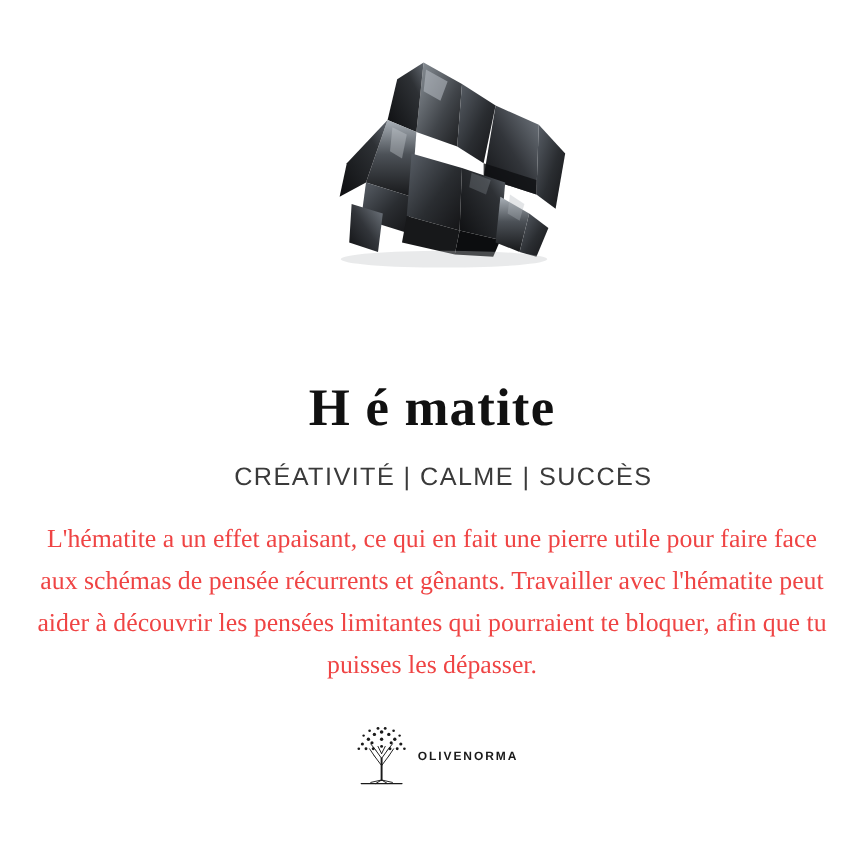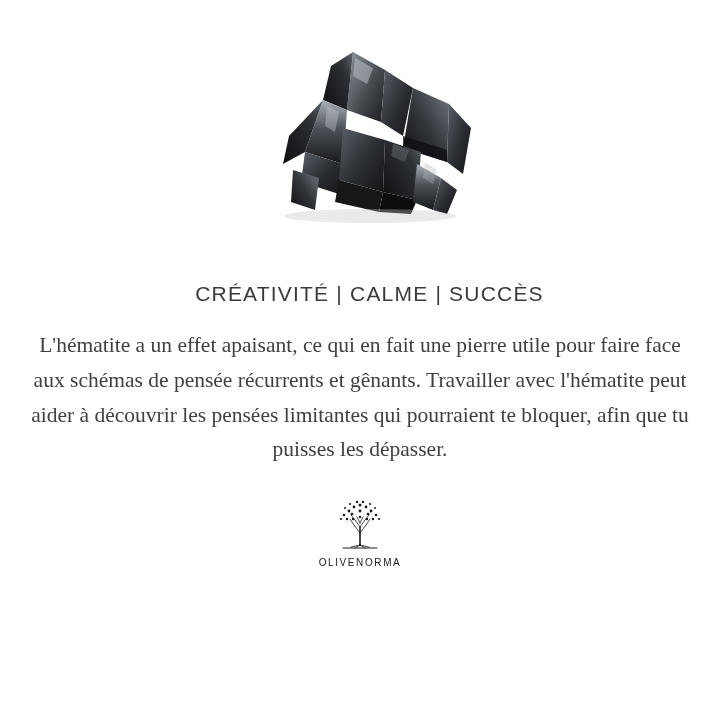--- a/index.html
+++ b/index.html
@@ -63,32 +63,32 @@
     margin-top: 22px;
     text-align: center;
     margin-left: 19px;
   }
 
   
   .description {
     font-family: "Liberation Serif", serif;
     font-size: 21.5px;
     line-height: 1.62;
-    color: #404040;
+    color: #ef4444;
     text-align: center;
     width: 660px;
     margin-top: 22px;
   }
 
   
   .logo-area {
     margin-top: 26px;
     display: flex;
-    flex-direction: column;
     align-items: center;
+    font-weight: bold;
   }
   .brand-name {
     font-family: "Liberation Sans", sans-serif;
     font-size: 10px;
     letter-spacing: 1.6px;
     color: #1a1a1a;
     margin-top: 2px;
     text-transform: uppercase;
   }
 </style>
@@ -153,20 +153,21 @@
         <polygon points="120,14 138,24 132,40 118,32" fill="#b9c0c6" opacity="0.55"></polygon>
         <polygon points="92,62 104,68 100,88 90,82" fill="#c2c8cd" opacity="0.4"></polygon>
         <polygon points="190,118 202,126 198,140 188,134" fill="#aeb5bb" opacity="0.35"></polygon>
         <polygon points="158,100 174,106 170,118 156,112" fill="#8d949b" opacity="0.3"></polygon>
 
         <ellipse cx="135" cy="172" rx="86" ry="7" fill="#bfc3c7" opacity="0.35"></ellipse>
       </svg>
     </div>
   </div>
 
+  <div class="title">H é matite</div>
 
   <div class="keywords">CRÉATIVITÉ | CALME | SUCCÈS</div>
 
   <div class="description">L'hématite a un effet apaisant, ce qui en fait une pierre utile pour faire face aux schémas de pensée récurrents et gênants. Travailler avec l'hématite peut aider à découvrir les pensées limitantes qui pourraient te bloquer, afin que tu puisses les dépasser.</div>
 
   <div class="logo-area">
     <span>
       <svg width="60" height="58" viewBox="0 0 60 58" xmlns="http://www.w3.org/2000/svg" aria-hidden="true">
         <g stroke="#1a1a1a" stroke-width="0.8" fill="none" stroke-linecap="round">
 

